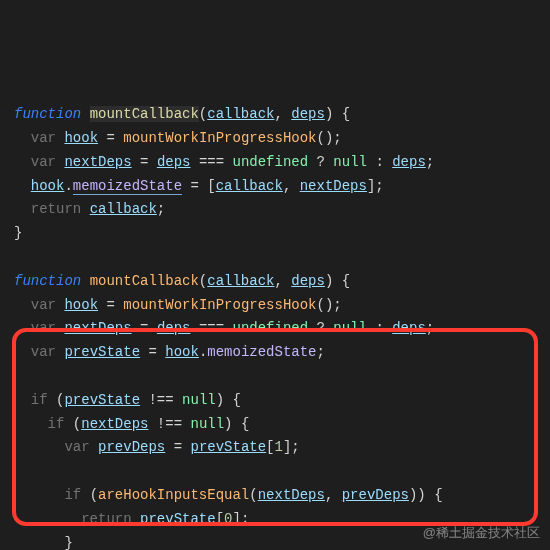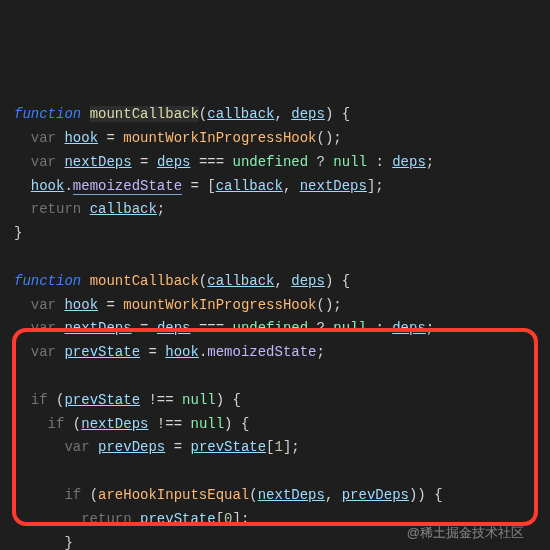--- a/index.html
+++ b/index.html
@@ -33,21 +33,21 @@
     right: 12px;
     top: 328px;
     height: 198px;
     border: 4px solid #ff3b30;
     border-radius: 14px;
     pointer-events: none;
   }
 
   .watermark {
     position: absolute;
-    right: 26px;
+    right: 10px;
     bottom: 6px;
     color: rgba(255,255,255,0.45);
     font-size: 13px;
     font-family: -apple-system, "Helvetica Neue", Arial, sans-serif;
   }
 </style>
 </head>
 <body>
 
 

